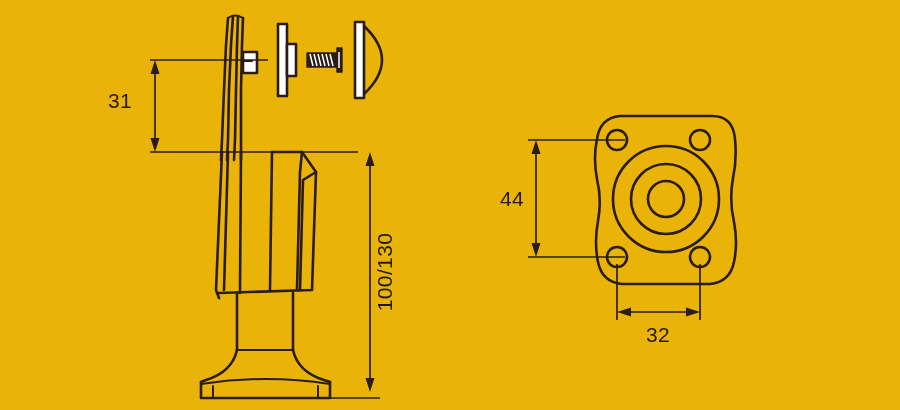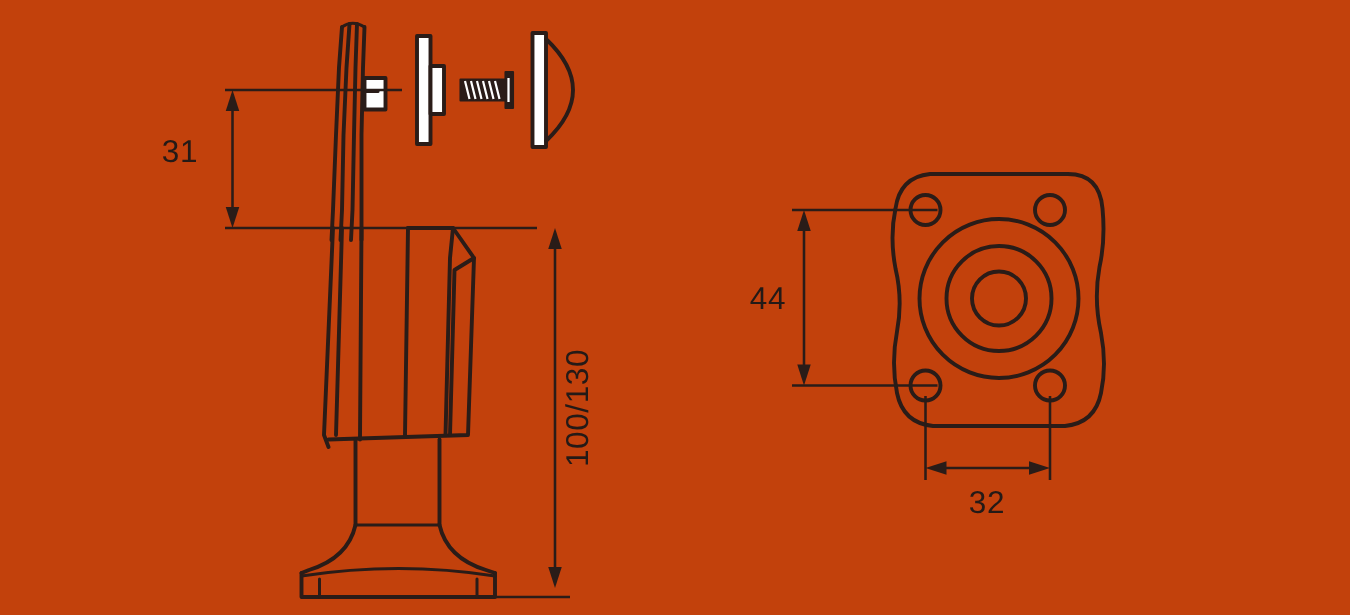--- a/index.html
+++ b/index.html
@@ -11,21 +11,21 @@
   body {
     width: 900px;
     height: 410px;
     font-family: "Liberation Sans", sans-serif;
     overflow: hidden;
   }
   #drawing-root {
     position: relative;
     width: 900px;
     height: 410px;
-    background: #c2410c;
+    background: #eab308;
   }
   svg#drawing-canvas {
     display: block;
     width: 900px;
     height: 410px;
   }
   .part-line {
     fill: none;
     stroke: #2a1c18;
     stroke-width: 2.6;

